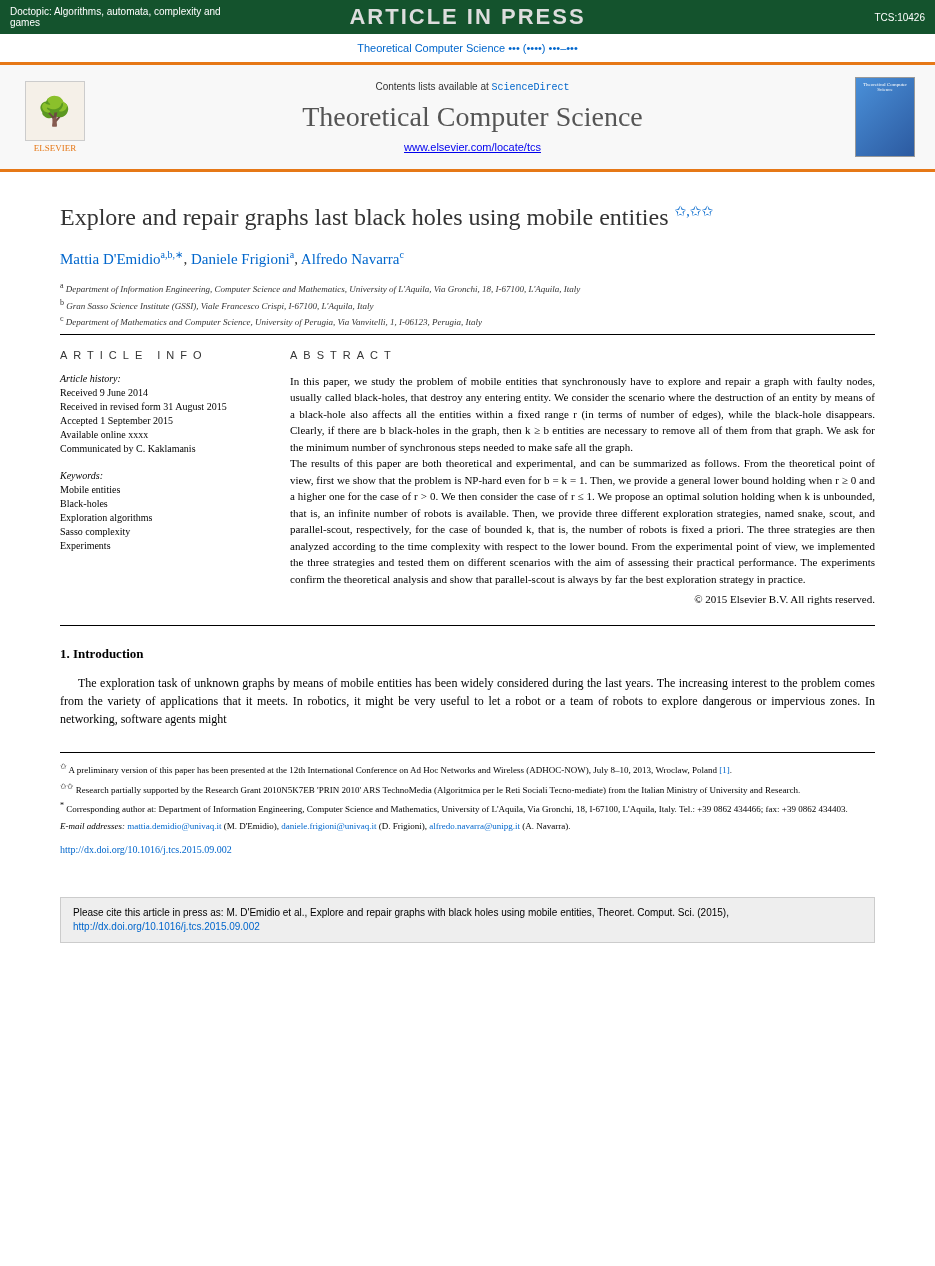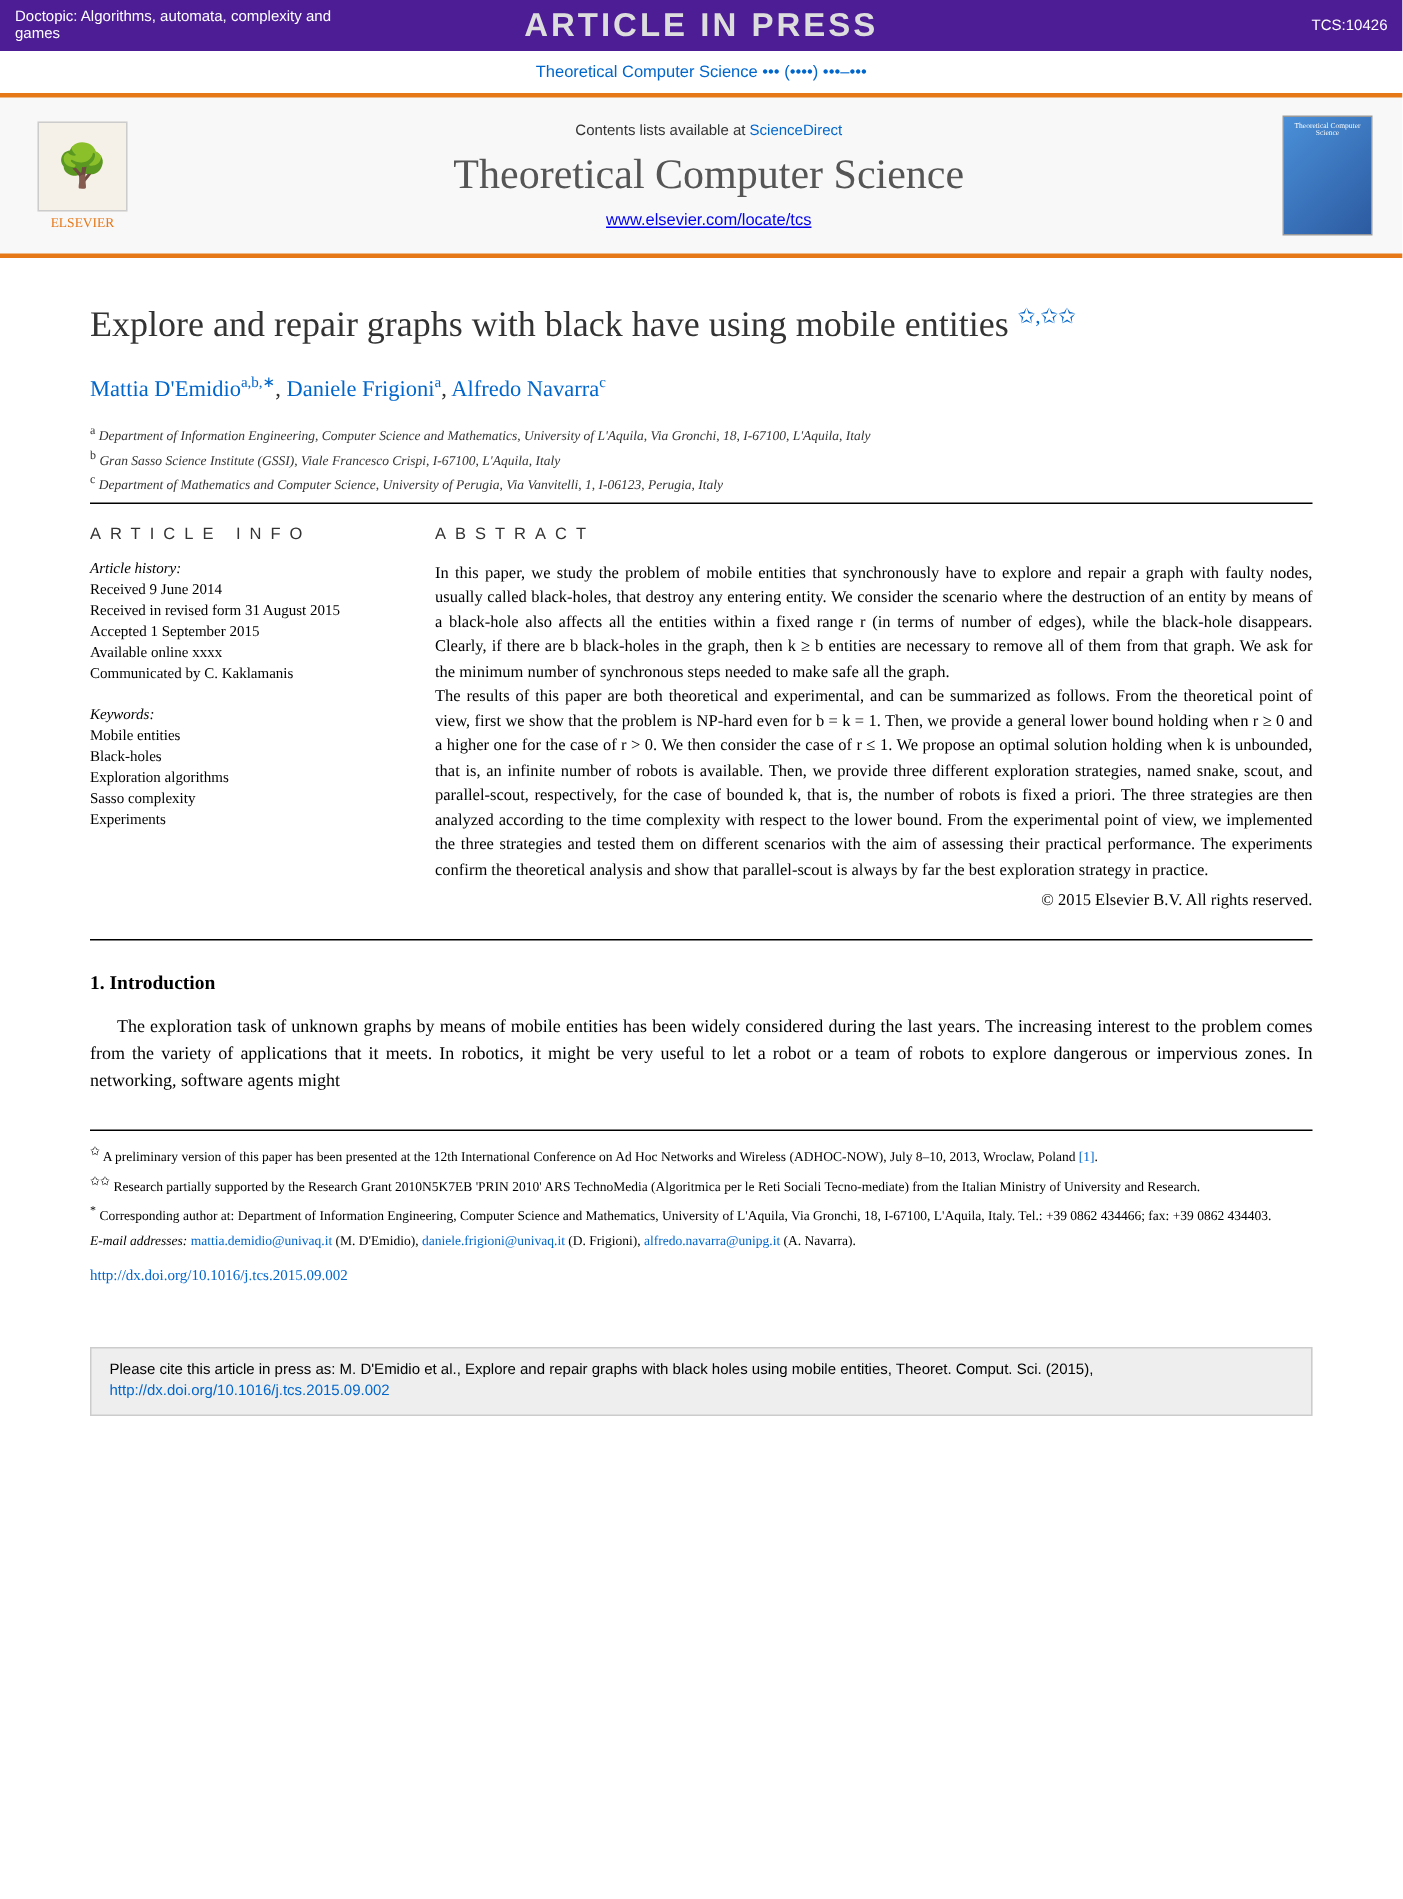--- a/index.html
+++ b/index.html
@@ -1,27 +1,27 @@
 <!DOCTYPE html>
 <html><head>
 <meta charset="utf-8">
 <style>
 * { margin: 0; padding: 0; box-sizing: border-box; }
 body { font-family: Georgia, 'Times New Roman', serif; background: #fff; width: 935px; margin: 0 auto; color: #000; }
-.header-bar { background: #4c1d95; color: #fff; display: flex; align-items: center; padding: 4px 10px; font-size: 10px; font-family: Arial, sans-serif; }
+.header-bar { background: #14532d; color: #fff; display: flex; align-items: center; padding: 4px 10px; font-size: 10px; font-family: Arial, sans-serif; }
 .header-bar .doctopic { flex: 1; }
 .header-bar .aip { font-size: 22px; font-weight: bold; letter-spacing: 2px; color: #ddd; text-align: center; flex: 2; }
 .header-bar .tcs-id { flex: 1; text-align: right; }
 .journal-ref { text-align: center; color: #0066cc; font-size: 11px; padding: 8px 0; font-family: Arial, sans-serif; }
 .journal-header { border-top: 3px solid #e67817; border-bottom: 3px solid #e67817; padding: 12px 20px; display: flex; align-items: center; background: #f8f8f8; }
 .elsevier-logo { width: 70px; height: 80px; text-align: center; font-size: 9px; color: #e67817; display: flex; flex-direction: column; justify-content: center; align-items: center; }
 .elsevier-tree { width: 60px; height: 60px; border: 1px solid #ccc; background: #f5f0e8; margin-bottom: 2px; display: flex; align-items: center; justify-content: center; font-size: 28px; color: #999; }
 .journal-center { flex: 1; text-align: center; }
 .contents-link { font-size: 10px; color: #333; font-family: Arial, sans-serif; }
-.contents-link a { color: #0066cc; text-decoration: none; }
+.contents-link a { color: #0066cc; text-decoration: none; font-family: Liberation Mono, monospace; }
 .journal-title { font-size: 28px; font-weight: normal; color: #555; margin: 8px 0; font-family: Georgia, serif; }
 .journal-url { font-size: 11px; color: #0066cc; font-family: Arial, sans-serif; }
 .journal-cover { width: 60px; height: 80px; background: linear-gradient(135deg, #4a90d9, #2c5aa0); border: 1px solid #999; display: flex; flex-direction: column; align-items: center; justify-content: flex-start; padding: 4px; }
 .journal-cover-text { font-size: 5px; color: #fff; text-align: center; }
 .content { padding: 30px 60px 20px 60px; }
 .article-title { font-size: 24px; font-weight: normal; color: #333; line-height: 1.3; margin-bottom: 4px; }
 .title-marks { color: #0066cc; font-size: 14px; vertical-align: super; }
 .authors { font-size: 15px; margin: 16px 0 12px 0; color: #333; }
 .authors a { color: #0066cc; text-decoration: none; }
 .author-sup { color: #0066cc; font-size: 10px; vertical-align: super; }
@@ -75,21 +75,21 @@
     <div class="journal-title">Theoretical Computer Science</div>
     <div class="journal-url"><a href="#">www.elsevier.com/locate/tcs</a></div>
   </div>
   <div class="journal-cover">
     <div class="journal-cover-text">Theoretical Computer Science</div>
   </div>
 </div>
 
 <div class="content">
   <h1 class="article-title">
-    <span>Explore and repair graphs with black have using mobile entities</span>
+    <span>Explore and repair graphs last black holes using mobile entities</span>
     <span class="title-marks">✩,✩✩</span>
   </h1>
 
   <div class="authors">
     <a href="#"><span>Mattia D'Emidio</span></a><span class="author-sup">a,b,∗</span>,
     <a href="#"><span>Daniele Frigioni</span></a><span class="author-sup">a</span>,
     <a href="#"><span>Alfredo Navarra</span></a><span class="author-sup">c</span>
   </div>
 
   <div class="affiliations">

